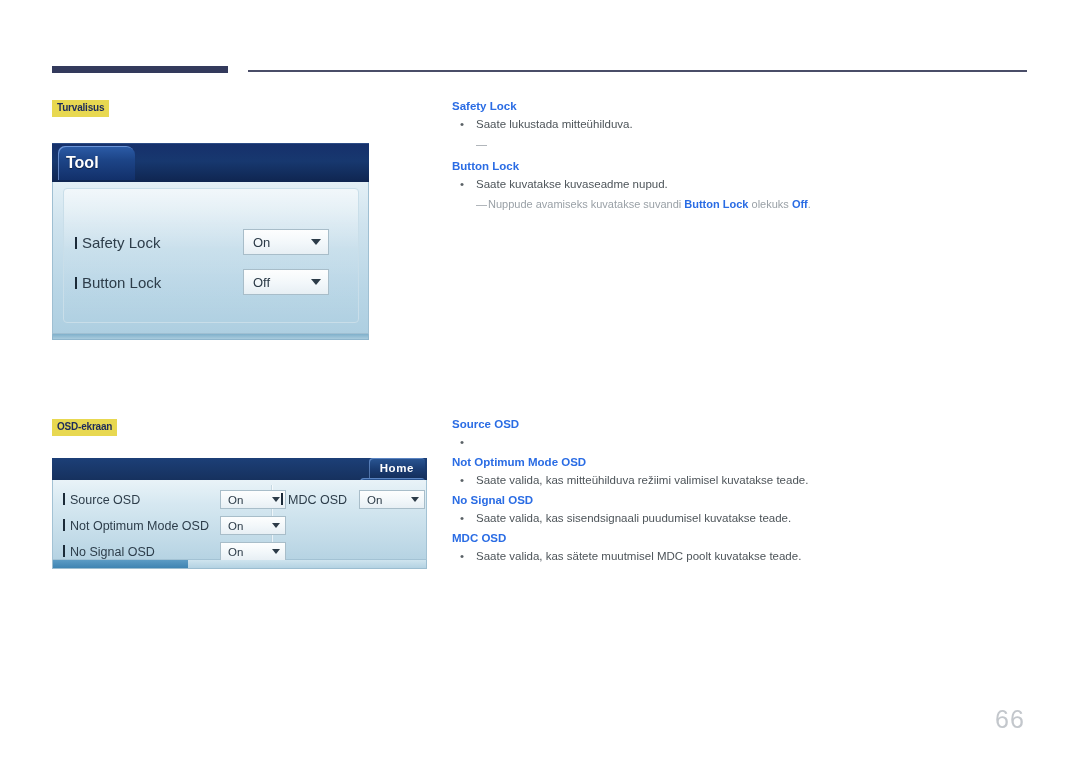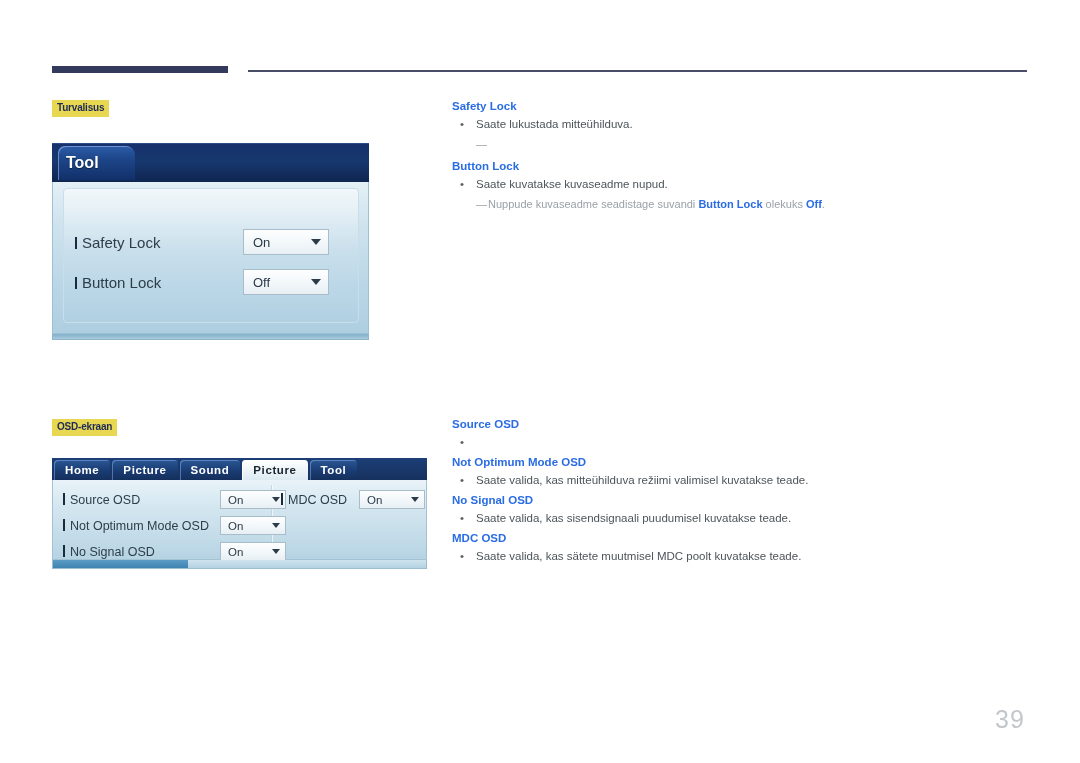--- a/index.html
+++ b/index.html
@@ -165,20 +165,21 @@
     width: 375px;
     height: 113px;
   }
   .sys-tabs {
     height: 22px;
     background: linear-gradient(to bottom, #1c3f77 0%, #16315e 100%);
     display: flex;
     align-items: flex-end;
     padding-left: 2px;
     box-sizing: border-box;
+    flex-direction: column;
   }
   .tab {
     height: 20px;
     line-height: 20px;
     margin-right: 2px;
     padding: 0 11px;
     font-size: 11.5px;
     font-weight: bold;
     letter-spacing: 0.6px;
     border-radius: 4px 4px 0 0;
@@ -341,21 +342,21 @@
   </div>
 
   <div class="d-head">Button Lock</div>
   <div class="d-bullet">
     <span class="dot">•</span>
     <span>Saate kuvatakse kuvaseadme nupud.</span>
   </div>
   <div class="d-note">
     <span class="dash">—</span>
     <span>
-      <span>Nuppude kuvaseadme seadistage suvandi </span><b>Button Lock</b><span> olekuks </span><b>Off</b><span>.</span>
+      <span>Nuppude avamiseks kuvatakse suvandi </span><b>Button Lock</b><span> olekuks </span><b>Off</b><span>.</span>
     </span>
   </div>
 
 </div>
 
 <div class="sec-title" id="title-osd">OSD-ekraan</div>
 
 <div class="osd" id="panel-system">
   <div class="sys-tabs">
     <div class="tab">Home</div>
@@ -426,13 +427,13 @@
   </div>
 
   <div class="d-head">MDC OSD</div>
   <div class="d-bullet">
     <span class="dot">•</span>
     <span>Saate valida, kas sätete muutmisel MDC poolt kuvatakse teade.</span>
   </div>
 
 </div>
 
-<div id="page-number">39</div>
+<div id="page-number">66</div>
 
 </body></html>

